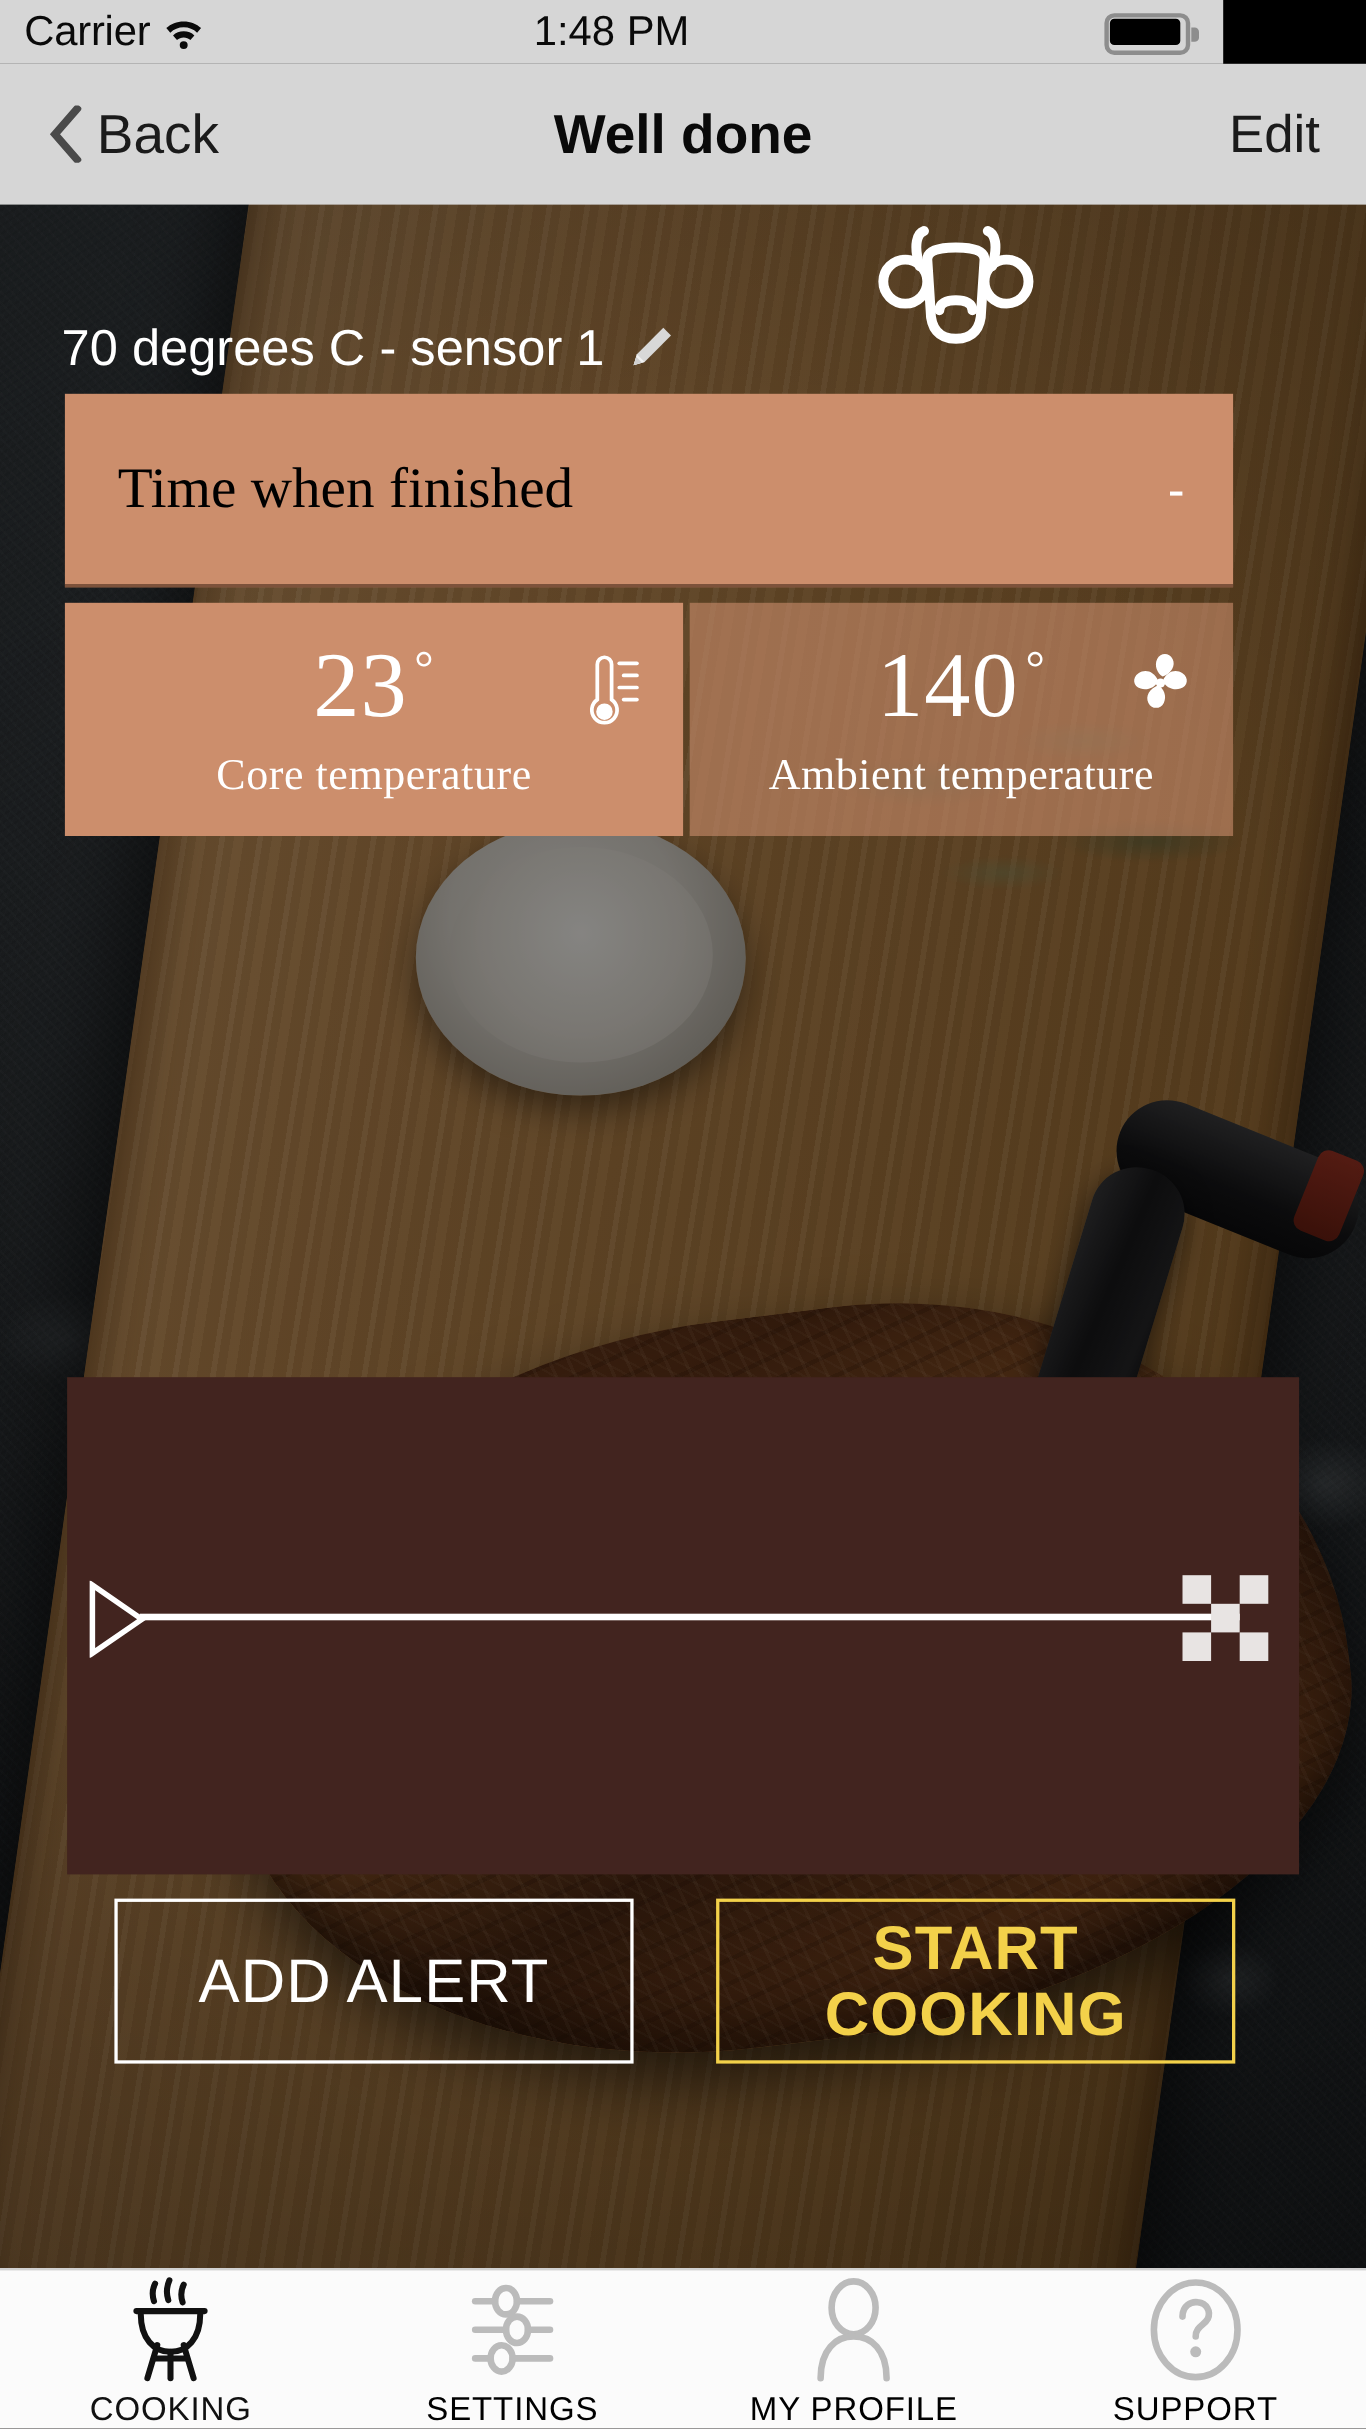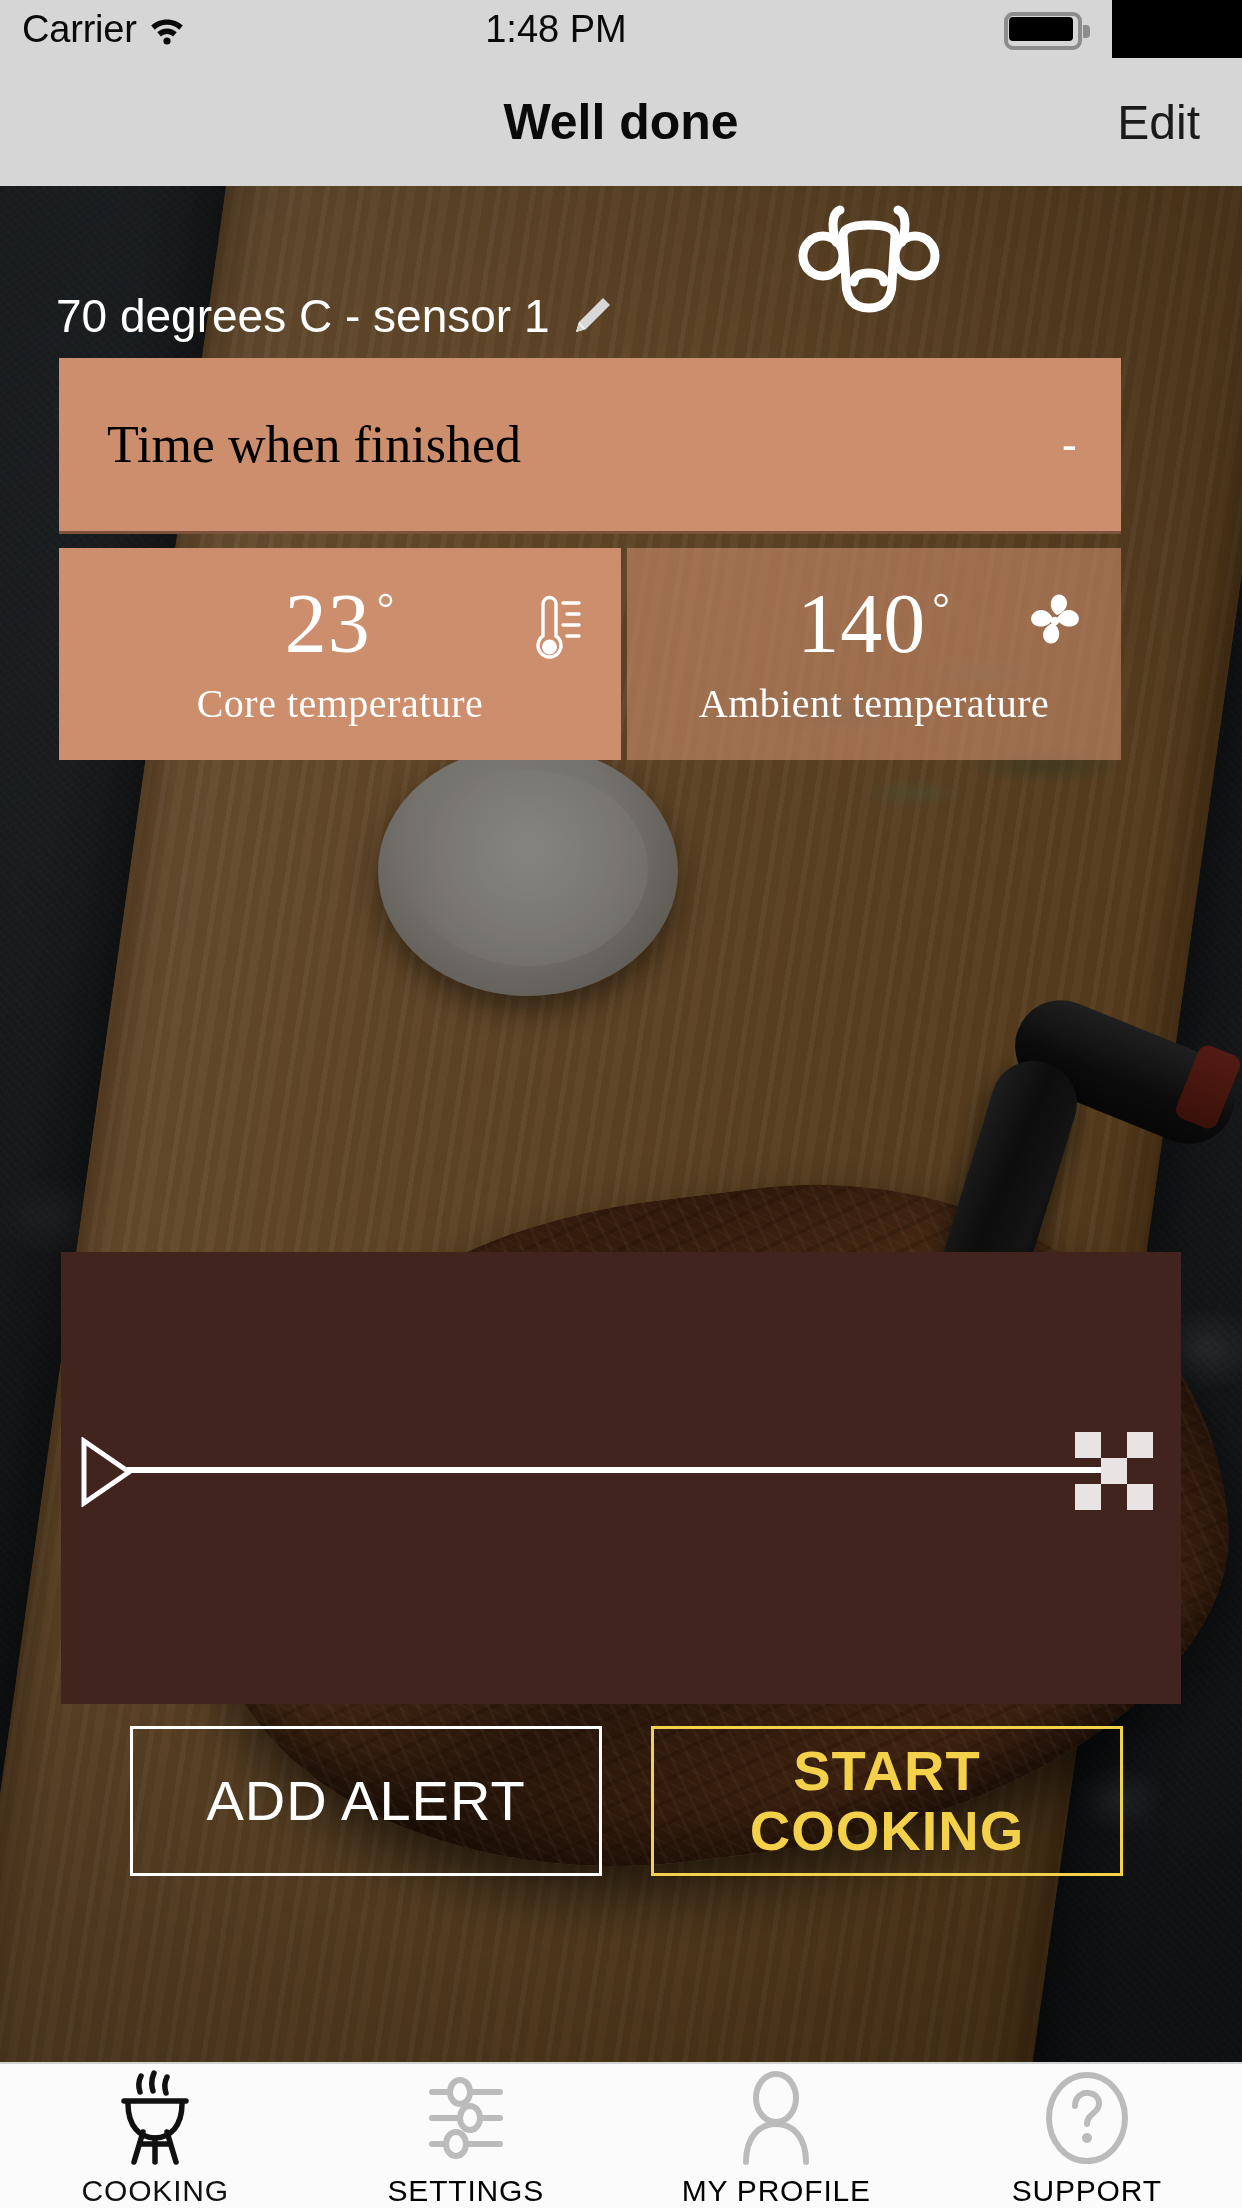--- a/index.html
+++ b/index.html
@@ -235,21 +235,21 @@
   .tl-line{ position:absolute; left:66px; top:215px; width:1000px; height:6px; background:#fff; }
   .tl-flag{ position:absolute; right:28px; top:180px; width:78px; height:78px; }
   .tl-flag i{ position:absolute; width:26px; height:26px; background:#e8e4e3; display:block; }
 
   
   .actions{ position:absolute; left:0; top:1540px; width:1242px; height:170px; }
   .btn{
     position:absolute; top:0; height:150px; display:flex; align-items:center;
     justify-content:center; text-align:center; cursor:pointer; background:transparent;
   }
-  .btn-alert{ left:130px; width:472px; border:3px solid #ffffff; }
+  .btn-alert{ left:104px; width:472px; border:3px solid #ffffff; }
   .btn-alert span{ font-size:56px; color:#fff; letter-spacing:1px; line-height:62px; }
   .btn-start{ left:651px; width:472px; border:3px solid #f3d14a; }
   .btn-start span{ font-size:56px; font-weight:bold; color:#f3d14a; line-height:60px; letter-spacing:1px; }
 
   
   .tabbar{
     position:absolute; left:0; bottom:0; width:1242px; height:146px;
     background:#fbfbfb; border-top:2px solid #d2d2d2; display:flex; z-index:30;
   }
   .tab{ flex:1; display:flex; flex-direction:column; align-items:center; justify-content:center;
@@ -298,20 +298,26 @@
     </div>
     <div class="sb-time">1:48 PM</div>
     <div class="sb-batt">
       <div class="batt-body"></div>
       <div class="batt-fill"></div>
       <div class="batt-cap"></div>
     </div>
   </div>
 
   <div class="navbar">
+    <div class="nav-back">
+      <svg class="nav-chev" viewBox="0 0 30 52">
+        <path d="M26 3 L6 26 L26 49" fill="none" stroke="#4a4a4a" stroke-width="7" stroke-linecap="square" stroke-linejoin="miter"></path>
+      </svg>
+      <span class="nav-back-label">Back</span>
+    </div>
     <div class="nav-title">Well done</div>
     <div class="nav-edit">Edit</div>
   </div>
 
   <div class="content">
 
     <div class="sensor-row">
       <span class="sensor-label">70 degrees C - sensor 1</span>
       <svg class="pencil-icon" viewBox="0 0 44 44">
         <path d="M33 4 L40 11 L16 35 L6 38 L9 28 Z" fill="#d8d8d8"></path>

